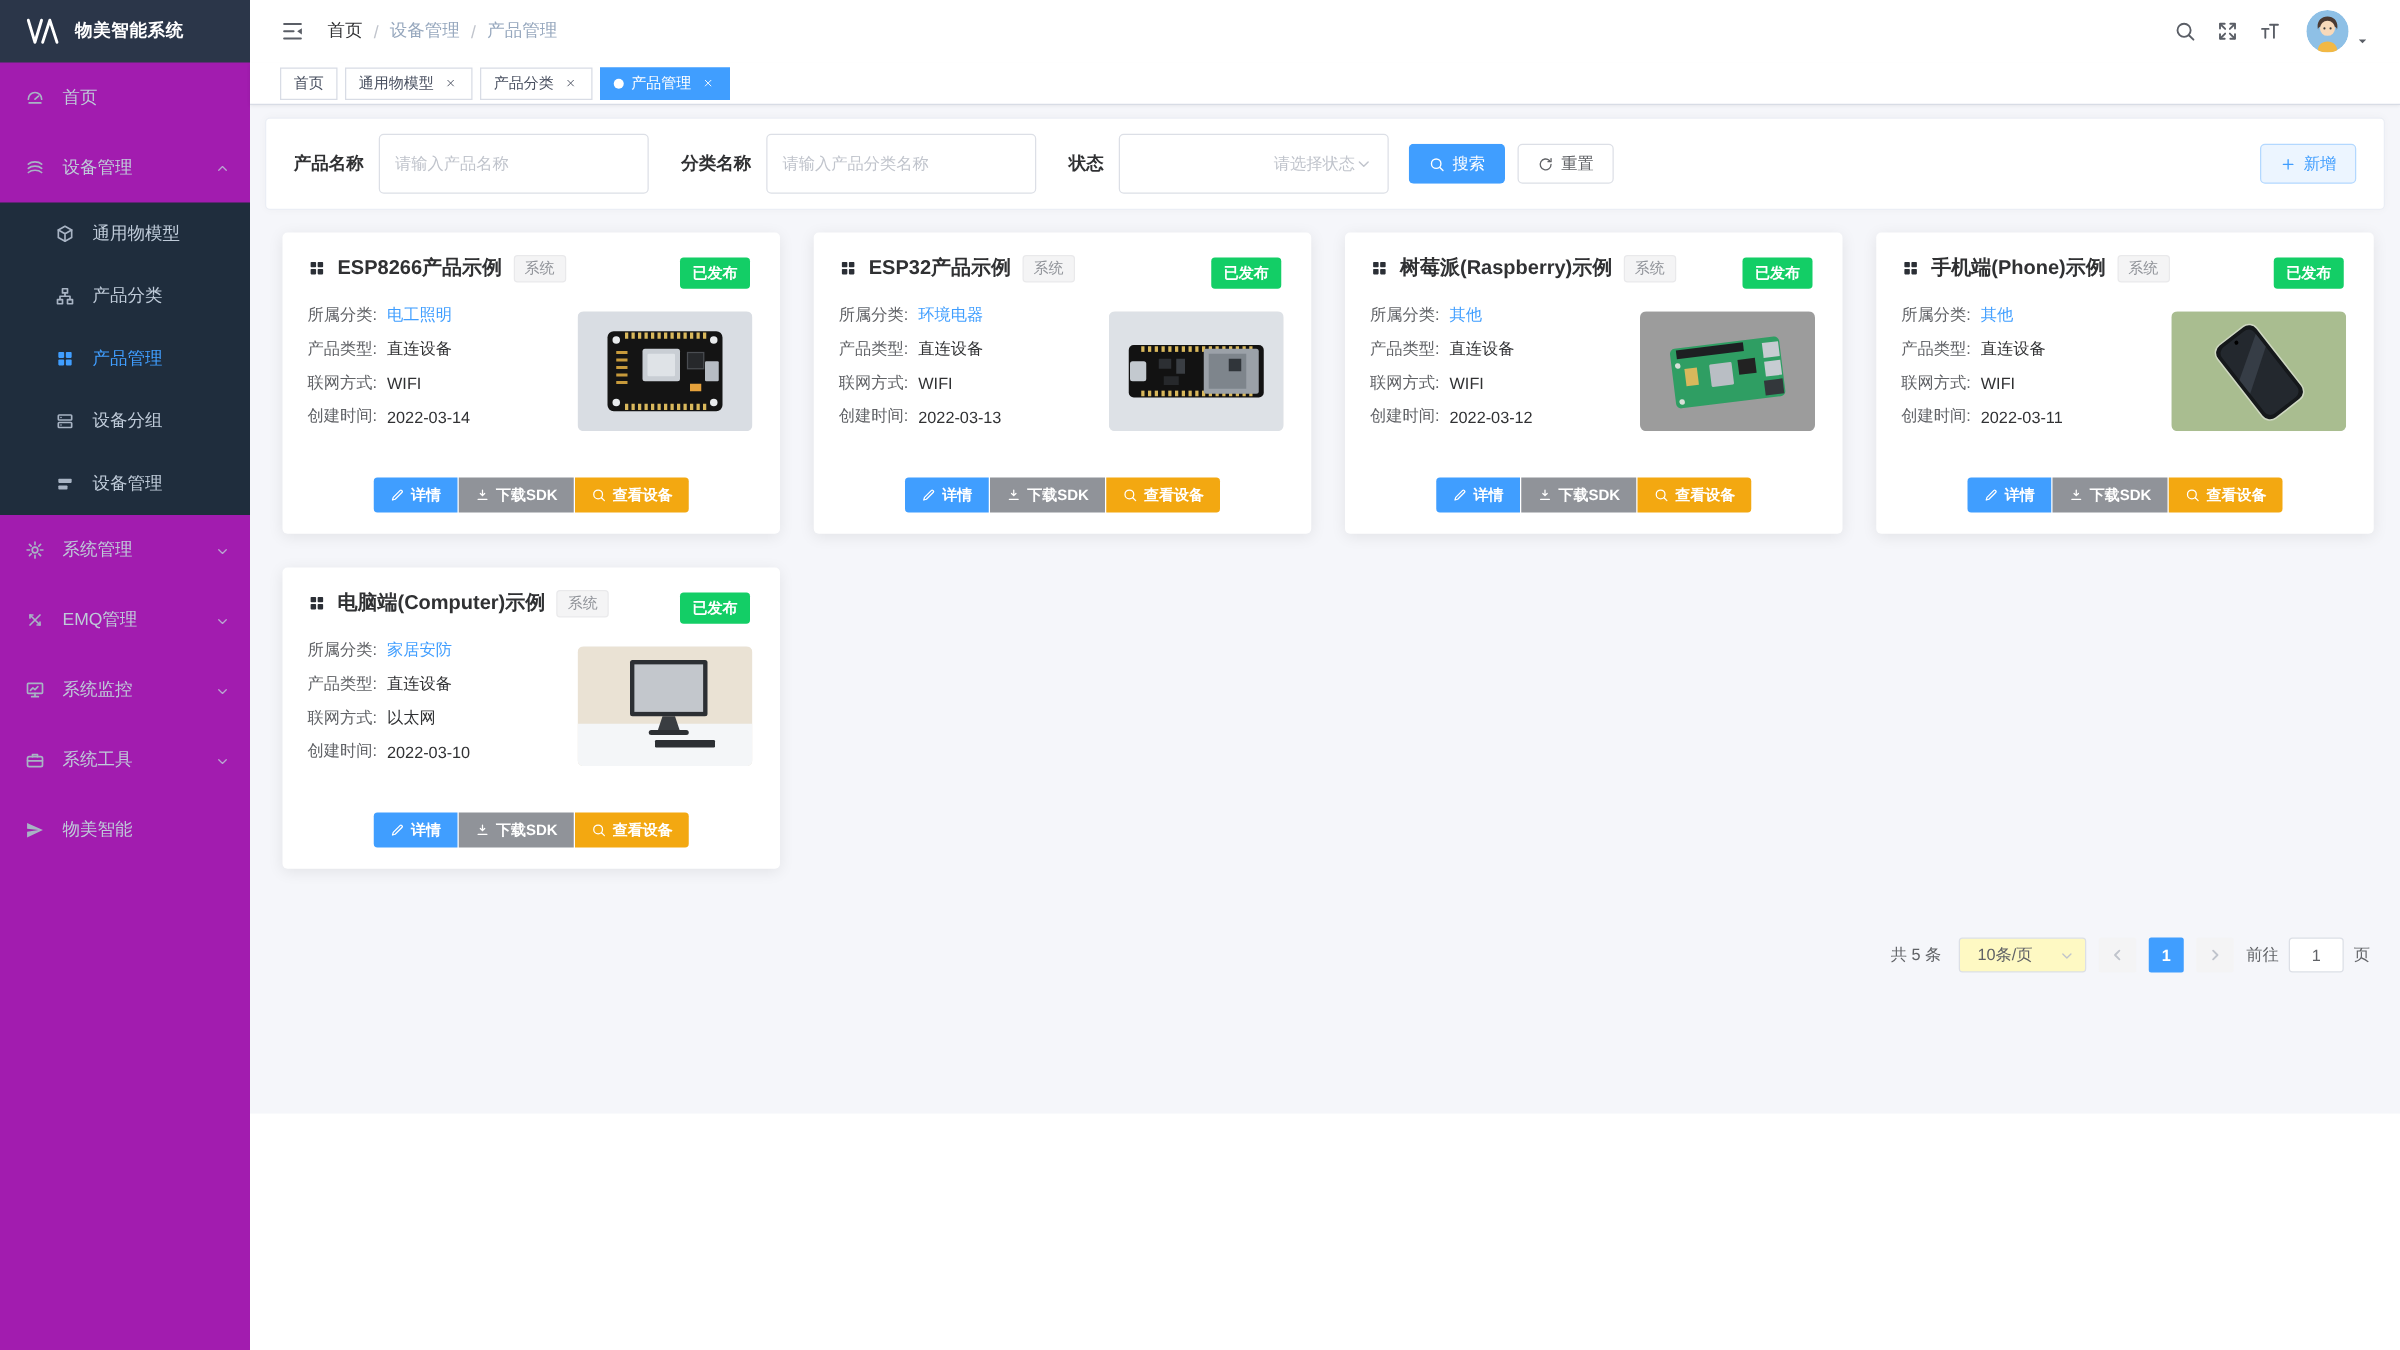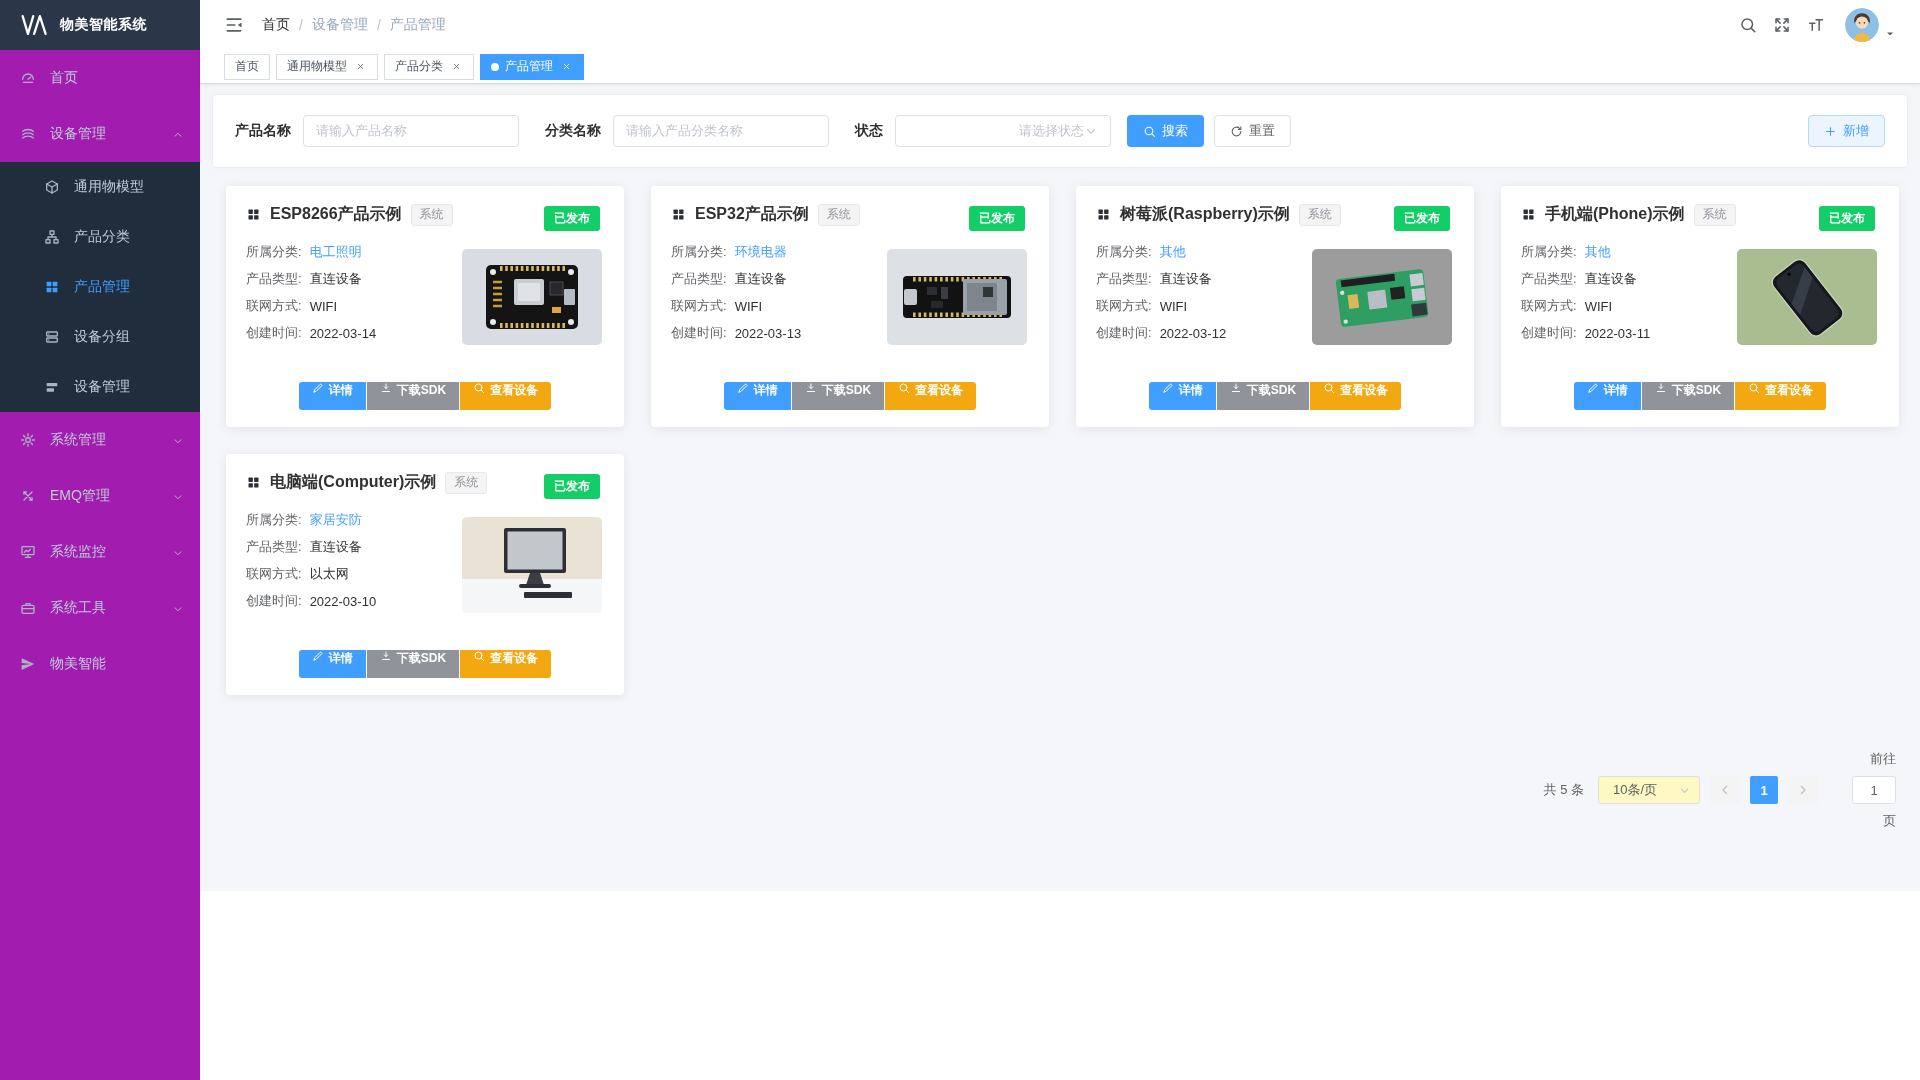--- a/index.html
+++ b/index.html
@@ -56,21 +56,21 @@
   .tag-tab.active .tab-dot { display:inline-block; }
   .tag-close { width:14px; height:14px; display:flex; align-items:center; justify-content:center; border-radius:50%; }
   .tag-close svg { width:9px; height:9px; }
 
   
   .app-main { height:807px; flex:0 0 807px; background:#f5f6fa; padding:10px 12px 0 12px; overflow:hidden; }
   .below-filler { flex:1; background:#fff; }
 
   .filter-card { background:#fff; border:1px solid #ebeef5; border-radius:4px; height:74px; display:flex; align-items:center; padding:0 22px; box-shadow:0 0 8px rgba(0,0,0,.03); }
   .f-label { font-size:14px; font-weight:bold; color:#303133; margin-right:12px; white-space:nowrap; }
-  .el-input { width:216px; height:32px; border:1px solid #dcdfe6; border-radius:4px; background:#fff; display:flex; align-items:center; padding:0 12px; font-size:13px; margin-right:26px; cursor:text; }
+  .el-input { width:216px; height:48px; border:1px solid #dcdfe6; border-radius:4px; background:#fff; display:flex; align-items:center; padding:0 12px; font-size:13px; margin-right:26px; cursor:text; }
   .el-input .ph { color:#c0c4cc; }
   .el-select { cursor:pointer; justify-content:flex-end; margin-right:16px; }
   .el-select .sel-caret { width:14px; height:14px; color:#c0c4cc; display:flex; }
   .el-select .sel-caret svg { width:14px; height:14px; }
   .btn { height:32px; border-radius:4px; font-size:13px; display:inline-flex; align-items:center; gap:6px; padding:0 15px; cursor:pointer; border:1px solid transparent; white-space:nowrap; }
   .btn .b-icon { width:13px; height:13px; display:flex; }
   .btn .b-icon svg { width:13px; height:13px; }
   .btn-primary { background:#409eff; color:#fff; }
   .btn-default { background:#fff; border-color:#dcdfe6; color:#606266; margin-left:10px; }
   .btn-add { margin-left:auto; background:#ecf5ff; border-color:#b3d8ff; color:#409eff; }
@@ -84,37 +84,37 @@
   .sys-tag { font-size:12px; color:#909399; background:#f4f4f5; border:1px solid #e9e9eb; border-radius:3px; padding:2px 8px; line-height:1.3; }
   .status-badge { position:absolute; right:24px; top:20px; background:#13ce66; color:#fff; font-size:12px; font-weight:bold; padding:4px 10px; border-radius:3px; }
   .card-info { margin-top:13px; font-size:13px; }
   .info-row { height:27px; display:flex; align-items:center; }
   .info-label { color:#606266; margin-right:8px; white-space:nowrap; }
   .info-value { color:#303133;text-align:right; }
   .info-link { color:#409eff; cursor:pointer; }
   .card-img { position:absolute; right:22px; top:63px; width:140px; height:96px; border-radius:5px; overflow:hidden; box-shadow:0 0 0 1px rgba(0,0,0,.04) inset; }
   .card-img svg { width:140px; height:96px; display:block; }
   .card-actions { position:absolute; left:0; right:0; bottom:17px; display:flex; justify-content:center; }
-  .cbtn { height:28px; display:inline-flex; gap:5px; padding:0 13px; font-size:12px; font-weight:bold; color:#fff; cursor:pointer; }
+  .cbtn { height:28px; display:inline-flex; align-items:center; gap:5px; padding:0 13px; font-size:12px; font-weight:bold; color:#fff; cursor:pointer; }
   .cbtn .b-icon { width:12px; height:12px; display:flex; }
   .cbtn .b-icon svg { width:12px; height:12px; }
   .cbtn-detail { background:#409eff; border-radius:3px 0 0 3px; }
   .cbtn-sdk { background:#909399; margin:0 1px; }
   .cbtn-view { background:#f3a811; border-radius:0 3px 3px 0; }
 
   
   .pagination { margin-top:55px; display:flex; align-items:center; justify-content:flex-end; gap:10px; padding-right:12px; font-size:13px; color:#606266; }
   .pg-total { margin-right:4px; }
   .pg-sizes { width:102px; height:28px; border:1px solid #dcdfe6; border-radius:3px; background:#fef9c3; display:flex; align-items:center; justify-content:space-between; padding:0 8px 0 14px; cursor:pointer; }
   .pg-sizes .sel-caret { width:13px; height:13px; color:#c0c4cc; display:flex; }
   .pg-sizes .sel-caret svg { width:13px; height:13px; }
   .pg-btn { min-width:30px; height:28px; background:#f4f4f5; color:#c0c4cc; border-radius:2px; display:flex; align-items:center; justify-content:center; cursor:pointer; }
   .pg-btn svg { width:12px; height:12px; }
   .pg-page { min-width:28px; height:28px; background:#409eff; color:#fff; font-weight:bold; border-radius:2px; display:flex; align-items:center; justify-content:center; cursor:pointer; }
-  .pg-goto { display:flex; align-items:flex-end; gap:8px; margin-left:24px;flex-direction:column; }
+  .pg-goto { display:flex; align-items:center; gap:8px; margin-left:0; }
   .pg-input { width:44px; height:28px; border:1px solid #dcdfe6; border-radius:3px; text-align:center; font-size:13px; color:#606266; font-family:inherit; }
 </style>
 </head>
 <body>
 
 <div class="app">
 
   <aside class="sidebar">
     <div class="logo">
       <span class="logo-mark">

